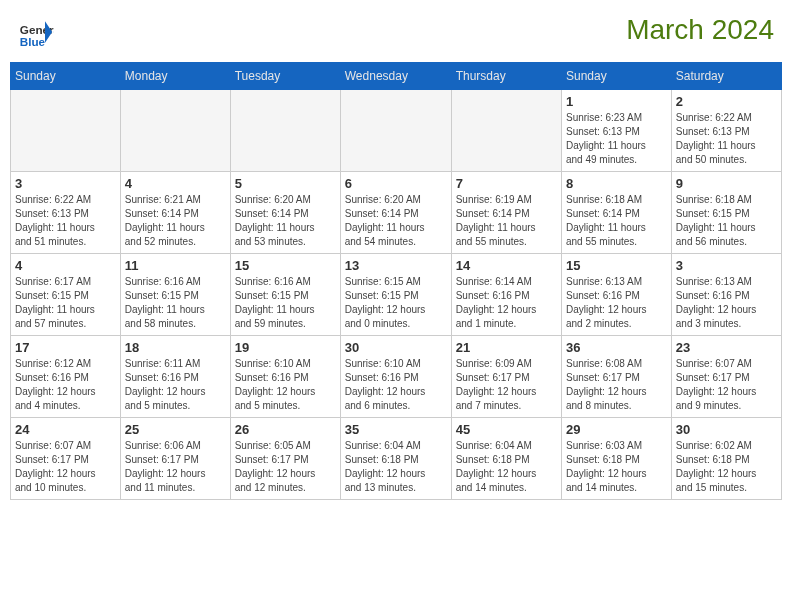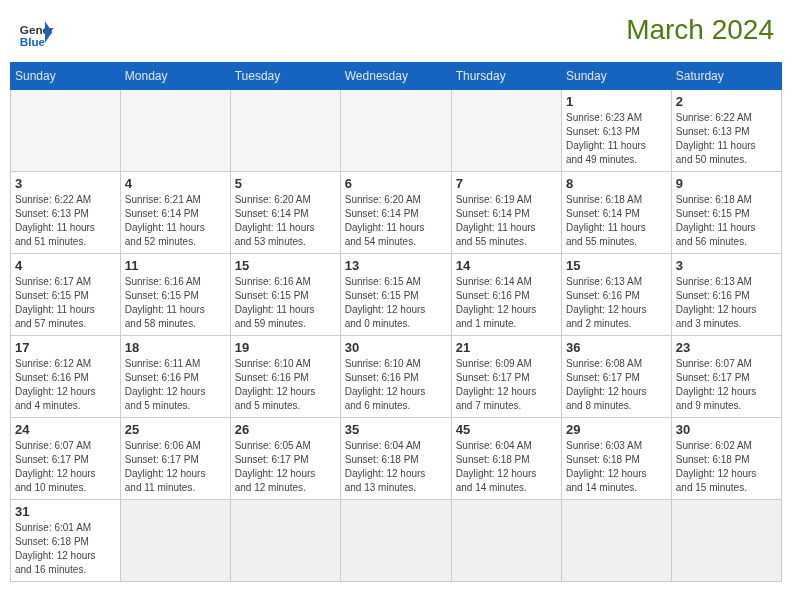--- a/index.html
+++ b/index.html
@@ -240,26 +240,14 @@
         </td>
         <td>
           <span class="day-number">29</span>
           <div class="day-info">Sunrise: 6:03 AM<br>Sunset: 6:18 PM<br>Daylight: 12 hours<br>and 14 minutes.</div>
         </td>
         <td>
           <span class="day-number">30</span>
           <div class="day-info">Sunrise: 6:02 AM<br>Sunset: 6:18 PM<br>Daylight: 12 hours<br>and 15 minutes.</div>
         </td>
       </tr>
-      <tr class="week-row">
-        <td>
-          <span class="day-number">31</span>
-          <div class="day-info">Sunrise: 6:01 AM<br>Sunset: 6:18 PM<br>Daylight: 12 hours<br>and 16 minutes.</div>
-        </td>
-        <td class="last-row"></td>
-        <td class="last-row"></td>
-        <td class="last-row"></td>
-        <td class="last-row"></td>
-        <td class="last-row"></td>
-        <td class="last-row"></td>
-      </tr>
     </tbody>
 </table>
 
 </body></html>

